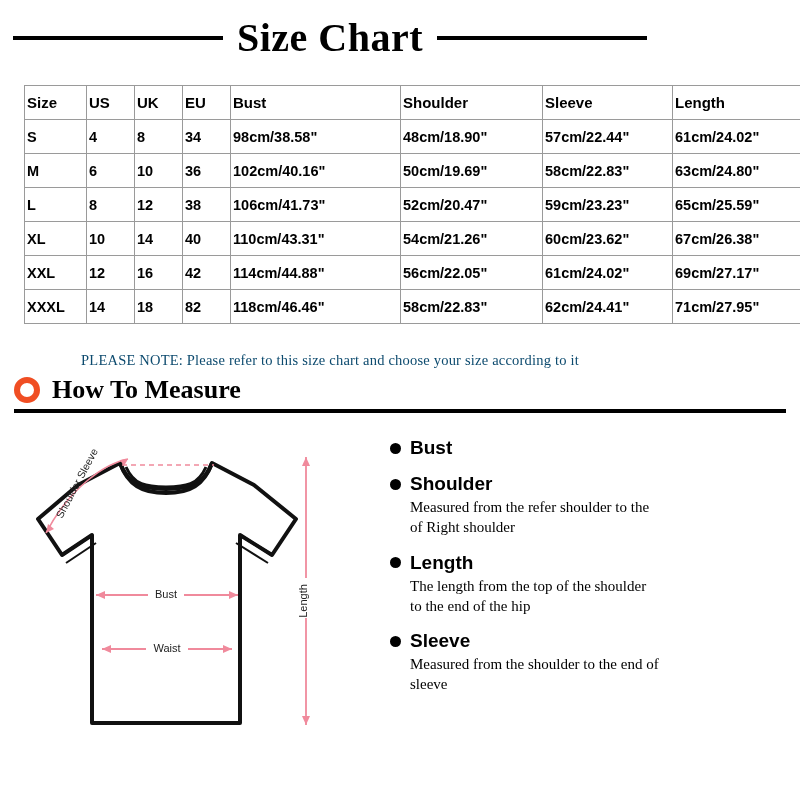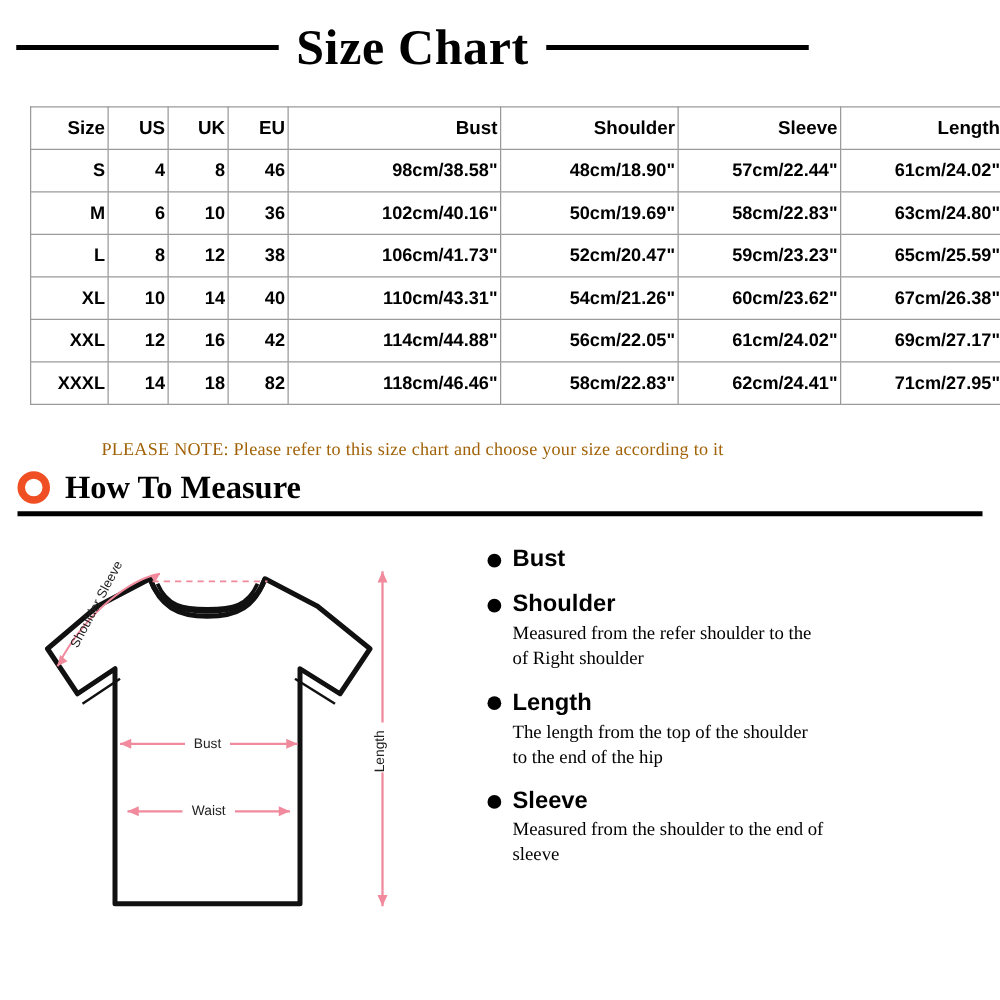--- a/index.html
+++ b/index.html
@@ -46,21 +46,21 @@
     margin: 24px 24px 0 24px;
   }
   table.size-table {
     border-collapse: collapse;
     width: 752px;
     table-layout: fixed;
   }
   table.size-table th,
   table.size-table td {
     border: 1px solid #9a9a9a;
-    text-align: right;
+    text-align: left;
     font-size: 14.5px;
     font-weight: bold;
     font-family: "Liberation Sans", sans-serif;
     height: 33px;
     padding: 0 2px;
     color: #000;
   }
   table.size-table th {
     font-size: 15px;
   }
@@ -70,21 +70,21 @@
   .col-eu   { width: 48px; }
   .col-bust { width: 170px; }
   .col-sh   { width: 142px; }
   .col-sl   { width: 130px; }
   .col-len  { width: 130px; }
 
   
   .note {
     margin: 28px 0 0 0;
     text-align: center;
-    color: #a16207;
+    color: #0c4a6e;
     font-family: "Liberation Serif", serif;
     font-size: 14.5px;
     letter-spacing: 0.2px;
   }
 
   
   .howto {
     margin: 6px 0 0 14px;
     display: flex;
     align-items: center;
@@ -188,21 +188,21 @@
           <th>Shoulder</th>
           <th>Sleeve</th>
           <th>Length</th>
         </tr>
       </thead>
       <tbody>
         <tr>
           <td>S</td>
           <td>4</td>
           <td>8</td>
-          <td>46</td>
+          <td>34</td>
           <td>98cm/38.58"</td>
           <td>48cm/18.90"</td>
           <td>57cm/22.44"</td>
           <td>61cm/24.02"</td>
         </tr>
         <tr>
           <td>M</td>
           <td>6</td>
           <td>10</td>
           <td>36</td>

